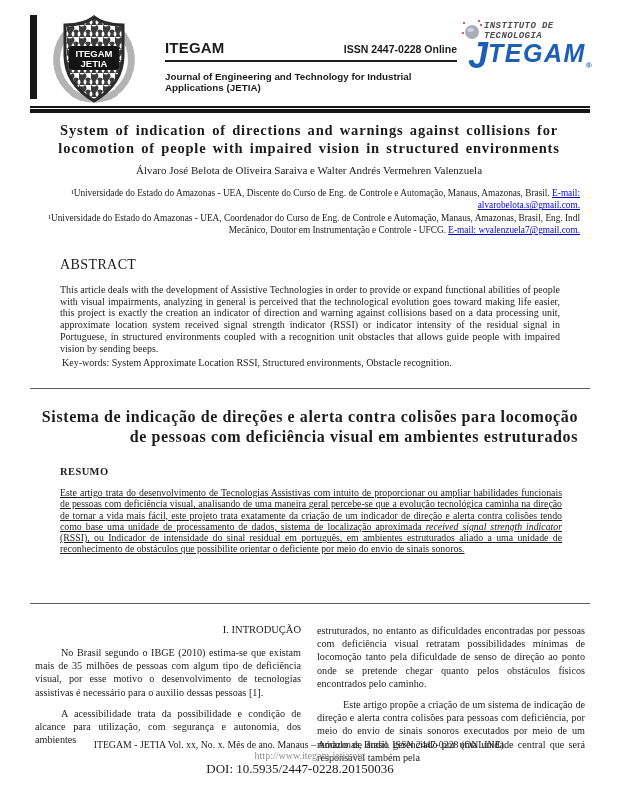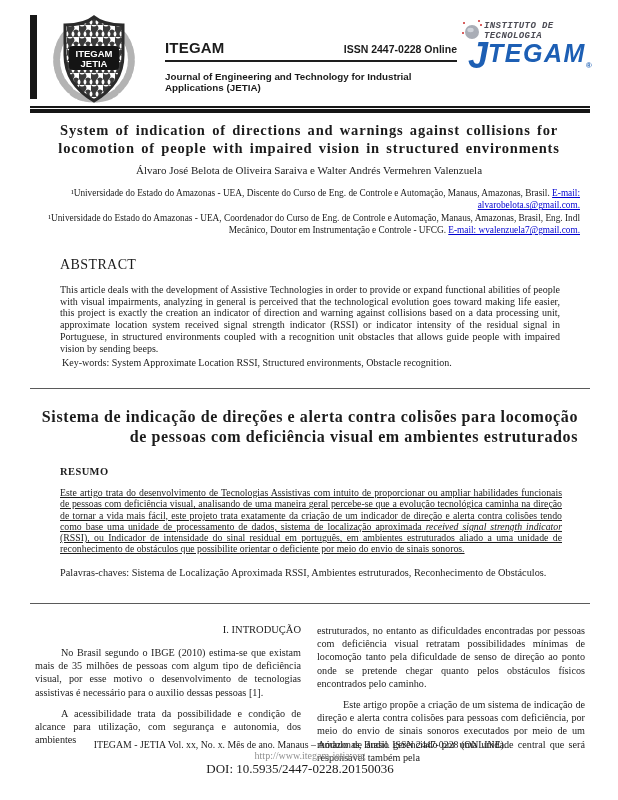--- a/index.html
+++ b/index.html
@@ -148,21 +148,20 @@
   <div class="keywords-en">Key-words: System Approximate Location RSSI, Structured environments, Obstacle recognition.</div>
 
   <div class="rule rule-1"></div>
 
   <div class="title-pt">Sistema de indicação de direções e alerta contra colisões para locomoção de pessoas com deficiência visual em ambientes estruturados</div>
 
   <div class="resumo-heading">RESUMO</div>
   <div class="resumo-text">
     <span>Este artigo trata do desenvolvimento de Tecnologias Assistivas com intuito de proporcionar ou ampliar habilidades funcionais de pessoas com deficiência visual, analisando de uma maneira geral percebe-se que a evolução tecnológica caminha na direção de tornar a vida mais fácil, este projeto trata exatamente da criação de um indicador de direção e alerta contra colisões tendo como base uma unidade de processamento de dados, sistema de localização aproximada </span><i>received signal strength indicator</i><span> (RSSI), ou Indicador de intensidade do sinal residual em português, em ambientes estruturados aliado a uma unidade de reconhecimento de obstáculos que possibilite orientar o deficiente por meio do envio de sinais sonoros.</span>
   </div>
-  <div class="keywords-pt">Palavras-chaves: Sistema de Localização Aproximada RSSI, Ambientes estruturados, Reconhecimento de Obstáculos.</div>
 
   <div class="rule rule-2"></div>
 
   <div class="col-left">
     <div class="intro-heading">I. INTRODUÇÃO</div>
     <p class="body-p indent">No Brasil segundo o IBGE (2010) estima-se que existam mais de 35 milhões de pessoas com algum tipo de deficiência visual, por esse motivo o desenvolvimento de tecnologias assistivas é necessário para o auxilio dessas pessoas [1].</p>
     <p class="body-p indent">A acessibilidade trata da possibilidade e condição de alcance para utilização, com segurança e autonomia, dos ambientes</p>
   </div>
 
   <div class="col-right">

